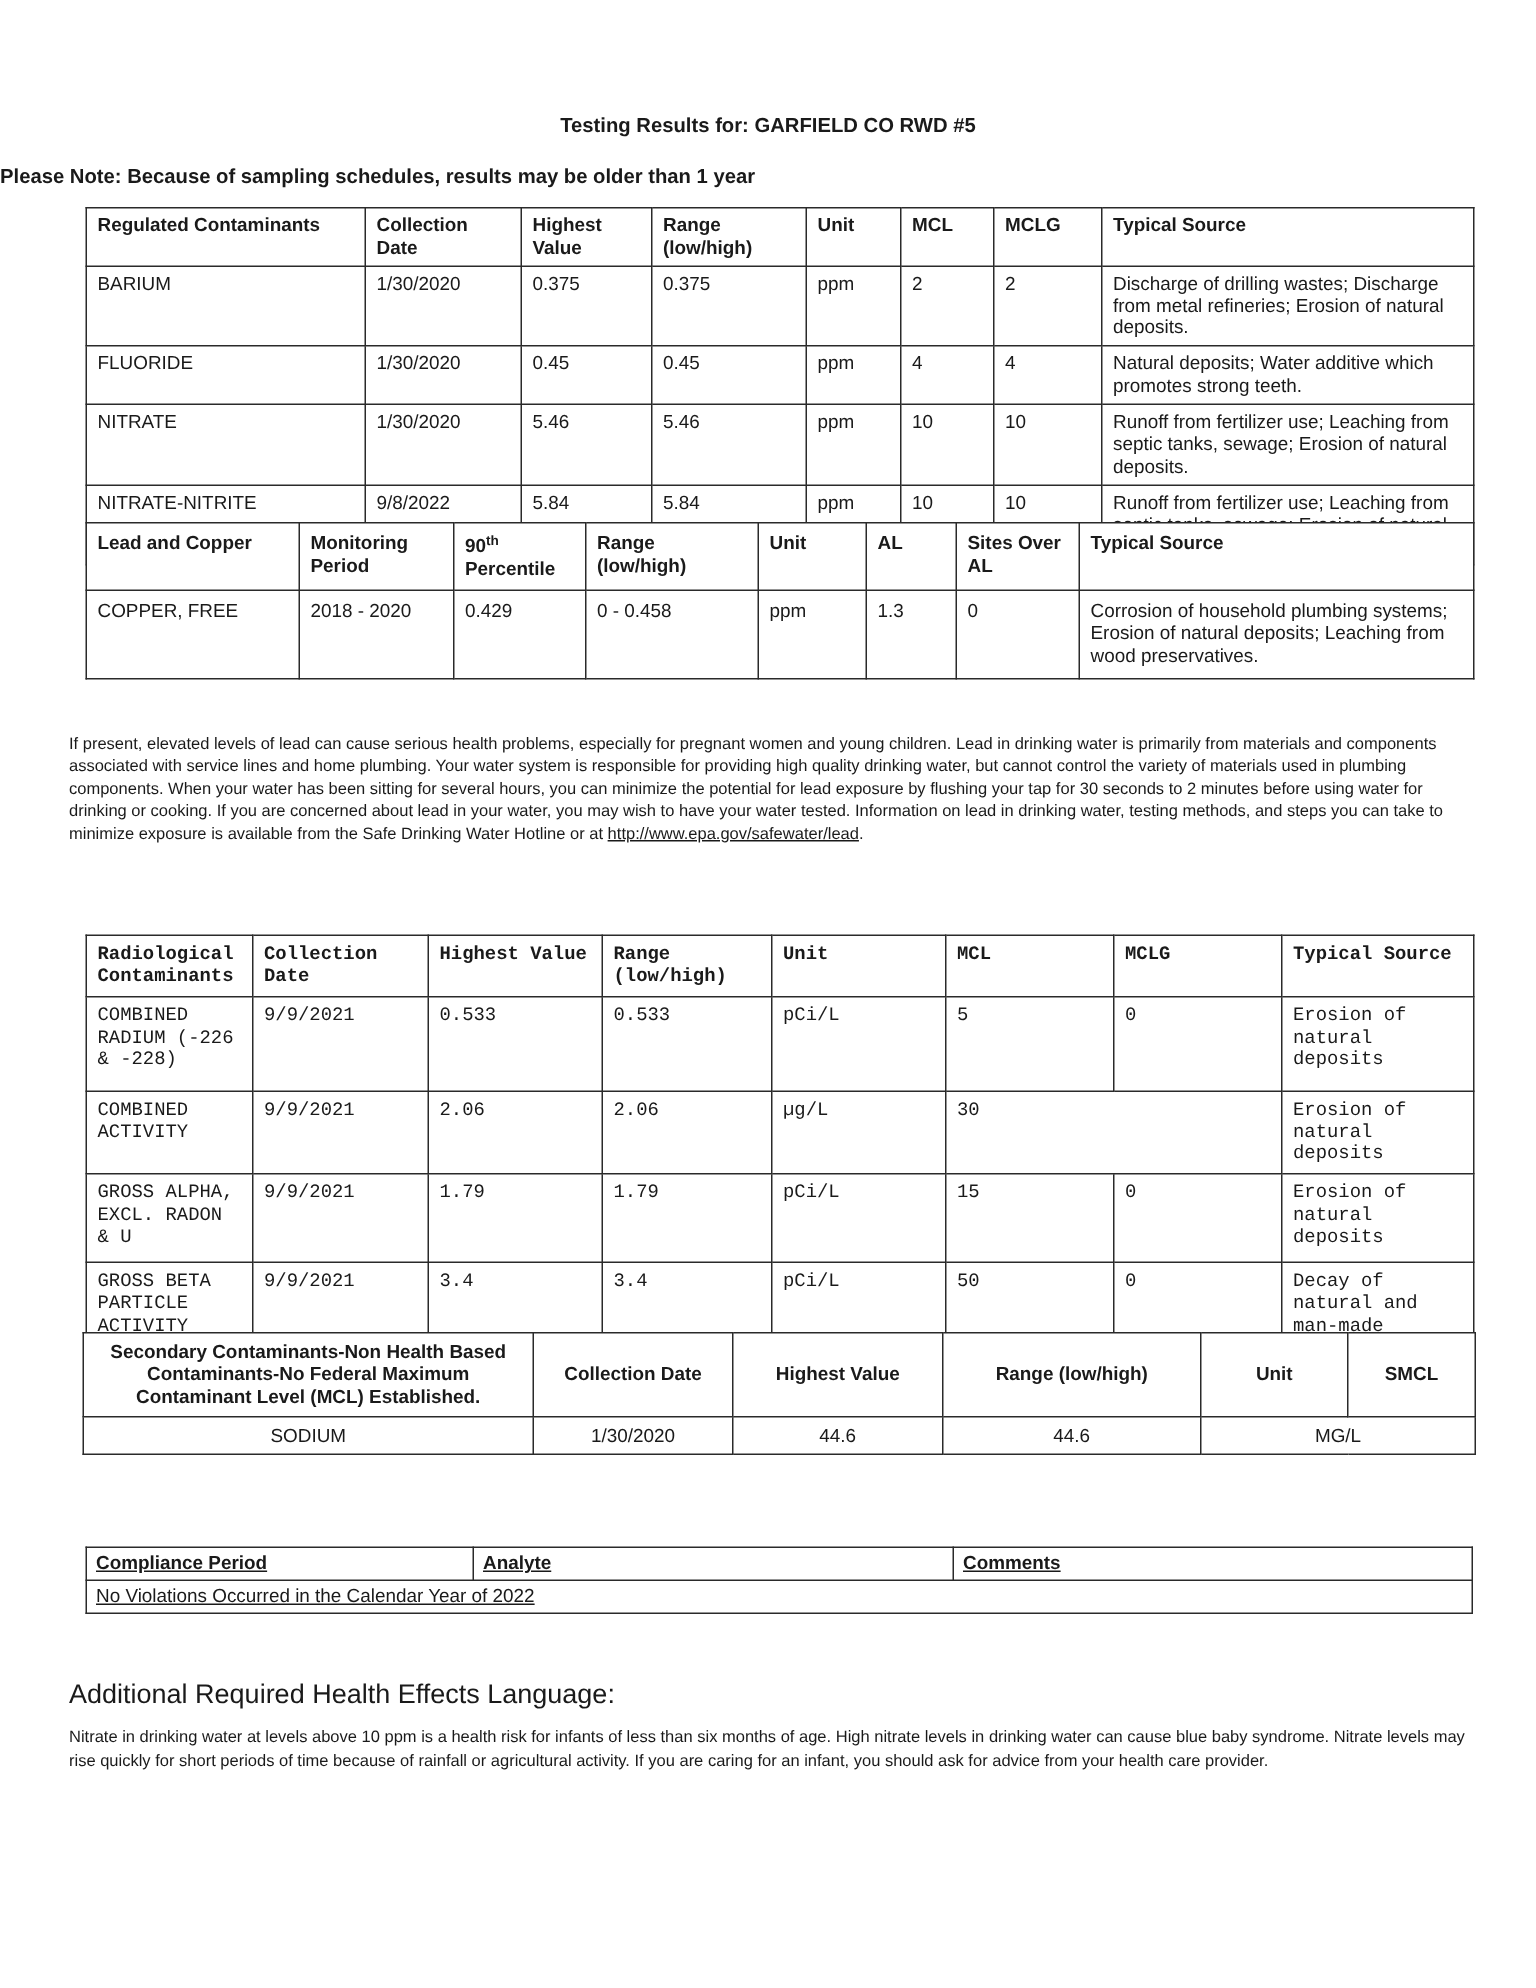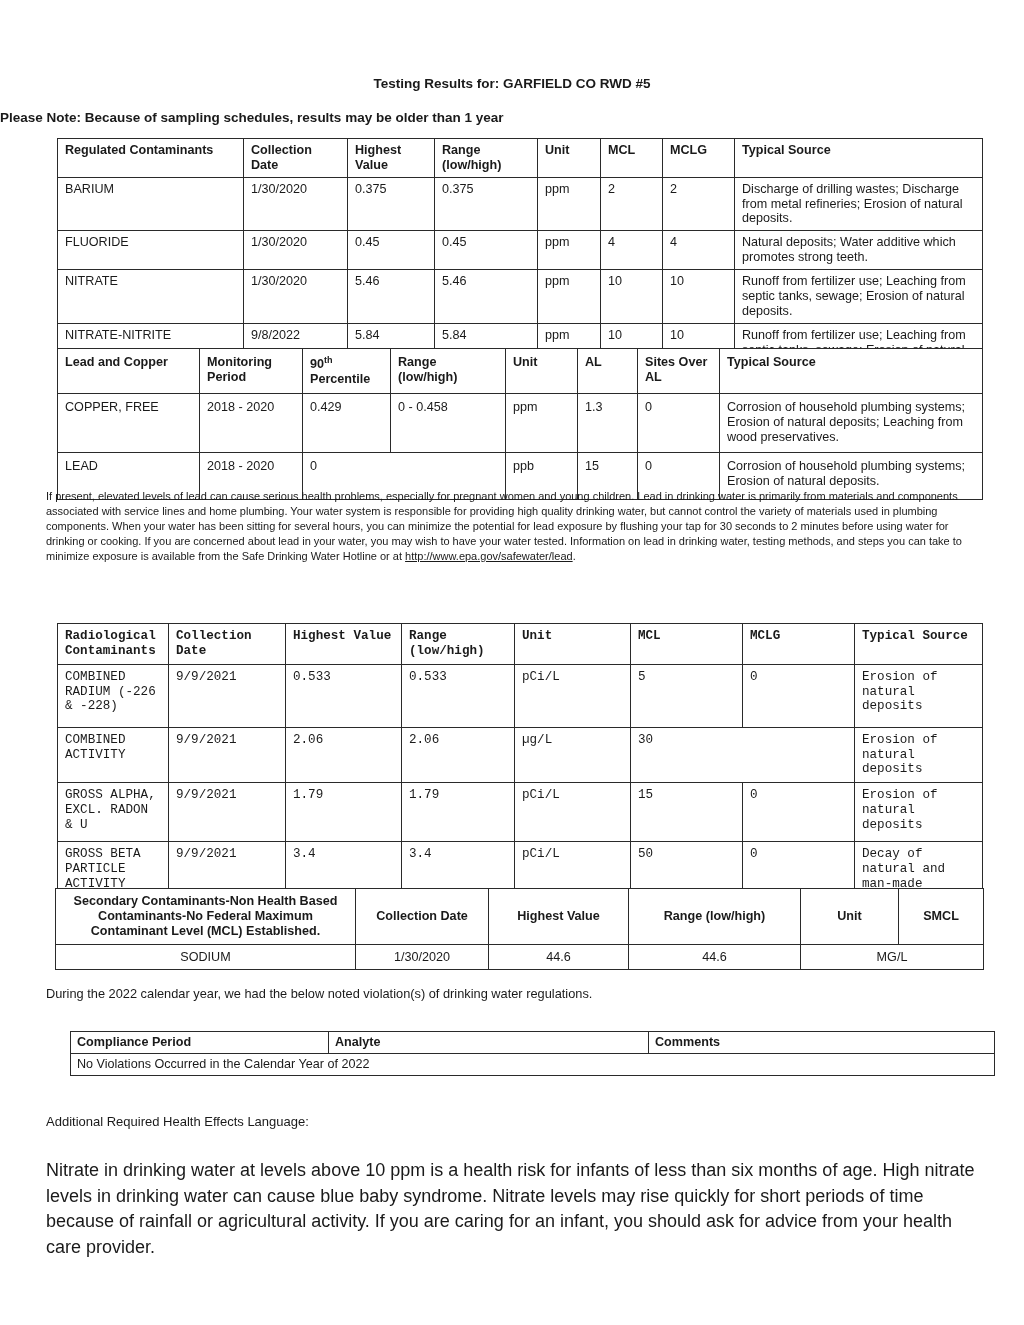--- a/index.html
+++ b/index.html
@@ -110,39 +110,40 @@
   .violation-intro {
     position: absolute;
     left: 46px;
     top: 973px;
     width: 938px;
     font-size: 12.8px;
   }
 
   .tbl-violations {
     position: absolute;
-    left: 70px;
+    left: 57px;
     top: 1031px;
     width: 924px;
+    text-decoration: underline;
   }
   .tbl-violations td, .tbl-violations th { padding: 3px 6px; }
 
   .addl-heading {
     position: absolute;
     left: 46px;
     top: 1101px;
     width: 938px;
-    font-size: 13px;
+    font-size: 18px;
   }
   .addl-body {
     position: absolute;
     left: 46px;
     top: 1140px;
     width: 938px;
-    font-size: 18px;
+    font-size: 11px;
     line-height: 1.42;
   }
   sup { font-size: 0.72em; vertical-align: super; }
 </style>
 </head>
 <body>
 
 <div class="page">
 
   <div class="doc-title">Testing Results for: GARFIELD CO RWD #5</div>
@@ -242,29 +243,20 @@
       <tr>
         <td style="height:46px">COPPER, FREE</td>
         <td>2018 - 2020</td>
         <td>0.429</td>
         <td>0 - 0.458</td>
         <td>ppm</td>
         <td>1.3</td>
         <td>0</td>
         <td>Corrosion of household plumbing systems; Erosion of natural deposits; Leaching from wood preservatives.</td>
       </tr>
-      <tr>
-        <td style="height:34px">LEAD</td>
-        <td>2018 - 2020</td>
-        <td colspan="2">0</td>
-        <td>ppb</td>
-        <td>15</td>
-        <td>0</td>
-        <td>Corrosion of household plumbing systems; Erosion of natural deposits.</td>
-      </tr>
     </tbody>
   </table>
 
   <p class="lead-para"><span>If present, elevated levels of lead can cause serious health problems, especially for pregnant women and young children. Lead in drinking water is primarily from materials and components associated with service lines and home plumbing. Your water system is responsible for providing high quality drinking water, but cannot control the variety of materials used in plumbing components. When your water has been sitting for several hours, you can minimize the potential for lead exposure by flushing your tap for 30 seconds to 2 minutes before using water for drinking or cooking. If you are concerned about lead in your water, you may wish to have your water tested. Information on lead in drinking water, testing methods, and steps you can take to minimize exposure is available from the Safe Drinking Water Hotline or at </span><a href="#">http://www.epa.gov/safewater/lead</a><span>.</span></p>
 
   <table class="tbl-radiological">
     <colgroup>
       <col style="width:111px">
         <col style="width:117px">
         <col style="width:116px">
@@ -352,21 +344,20 @@
       <tr>
         <td>SODIUM</td>
         <td>1/30/2020</td>
         <td>44.6</td>
         <td>44.6</td>
         <td colspan="2">MG/L</td>
       </tr>
     </tbody>
   </table>
 
-  <p class="violation-intro">During the 2022 calendar year, we had the below noted violation(s) of drinking water regulations.</p>
 
   <table class="tbl-violations">
     <colgroup>
       <col style="width:258px">
         <col style="width:320px">
         <col style="width:346px">
     </colgroup>
     <thead>
       <tr>
         <th>Compliance Period</th>

